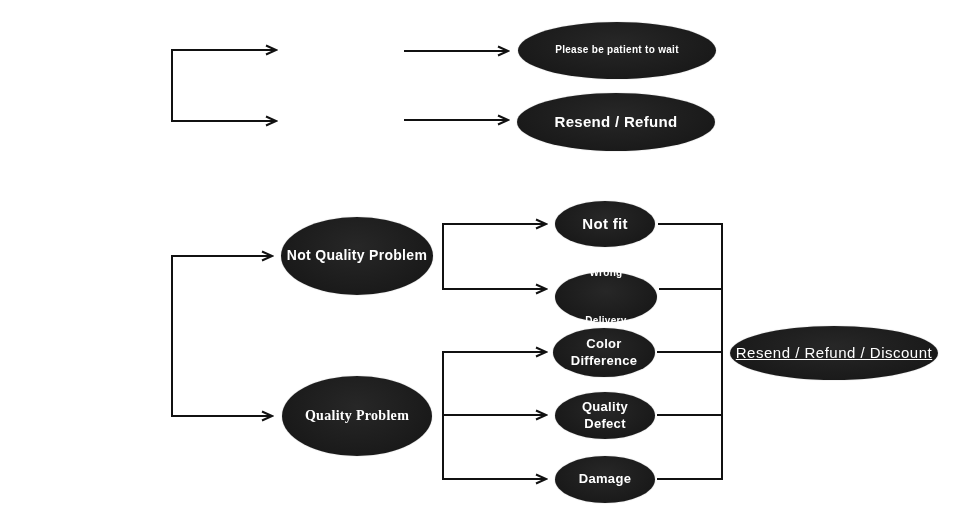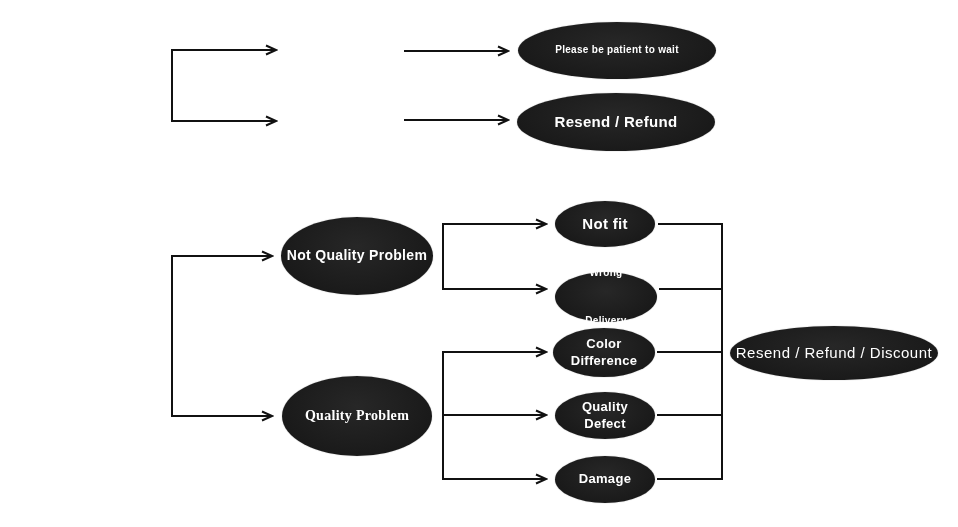--- a/index.html
+++ b/index.html
@@ -96,17 +96,17 @@
 
   <div class="node" style="left:555px;top:392px;width:100px;height:47px;font-size:13px;">
     <span class="line">Quality</span>
     <span class="line">Defect</span>
   </div>
 
   <div class="node" style="left:555px;top:456px;width:100px;height:47px;font-size:13px;text-align:center;">
     <span class="line">Damage</span>
   </div>
 
-  <div class="node node--regular" style="left:730px;top:326px;width:208px;height:54px;font-size:15px;">
+  <div class="node node--regular" style="left:730px;top:326px;width:208px;height:54px;font-size:15px;text-decoration:underline;">
     <span class="line">Resend / Refund / Discount</span>
   </div>
 
 </div>
 
 </body></html>

